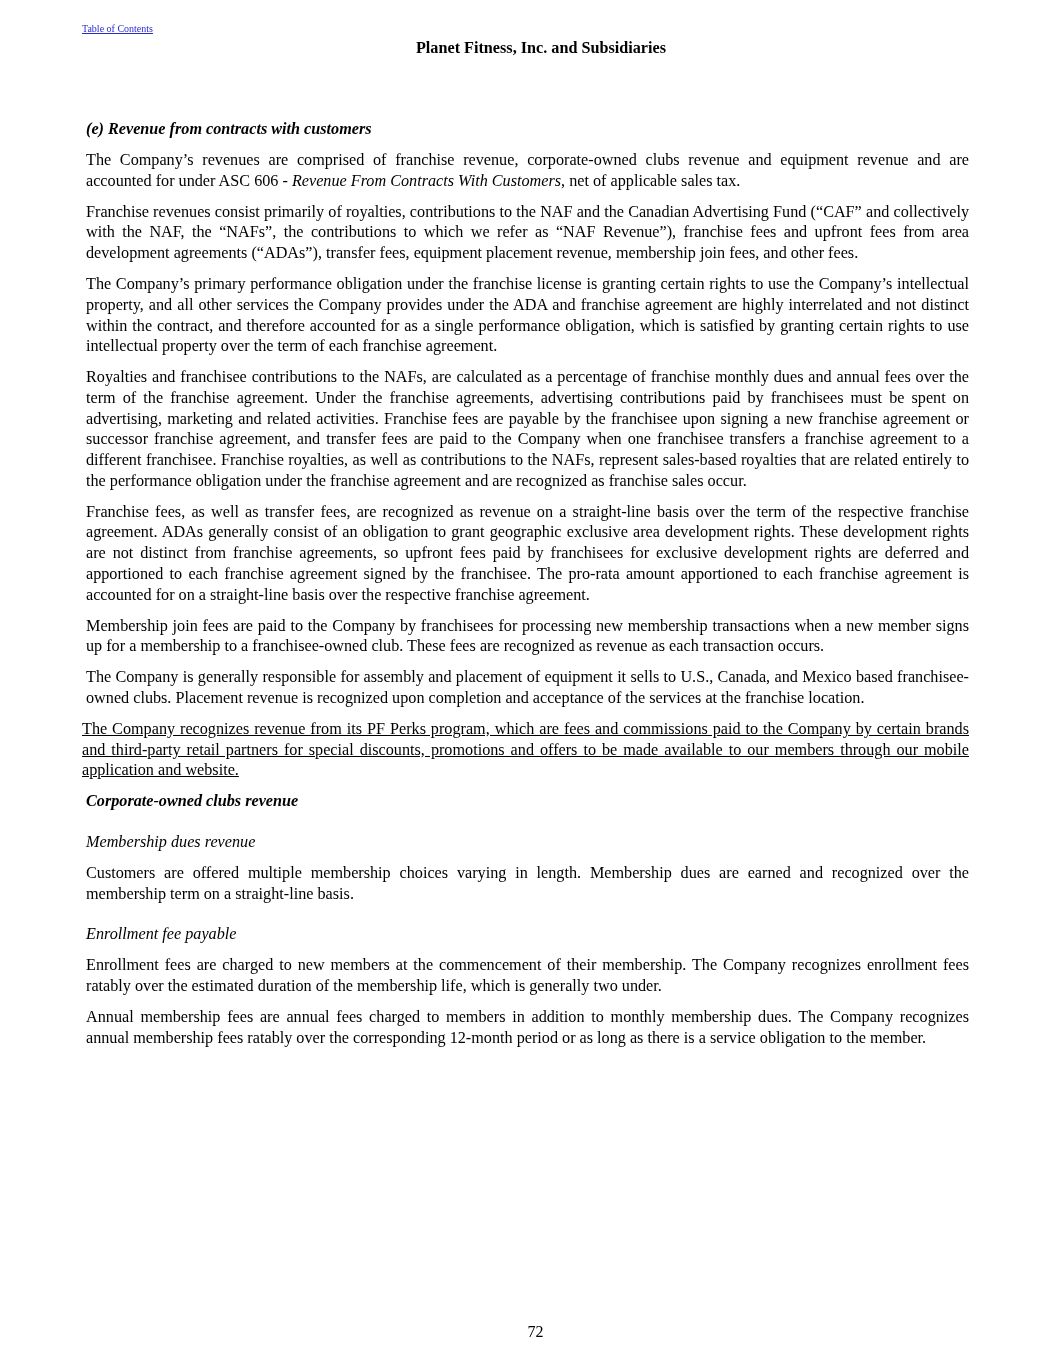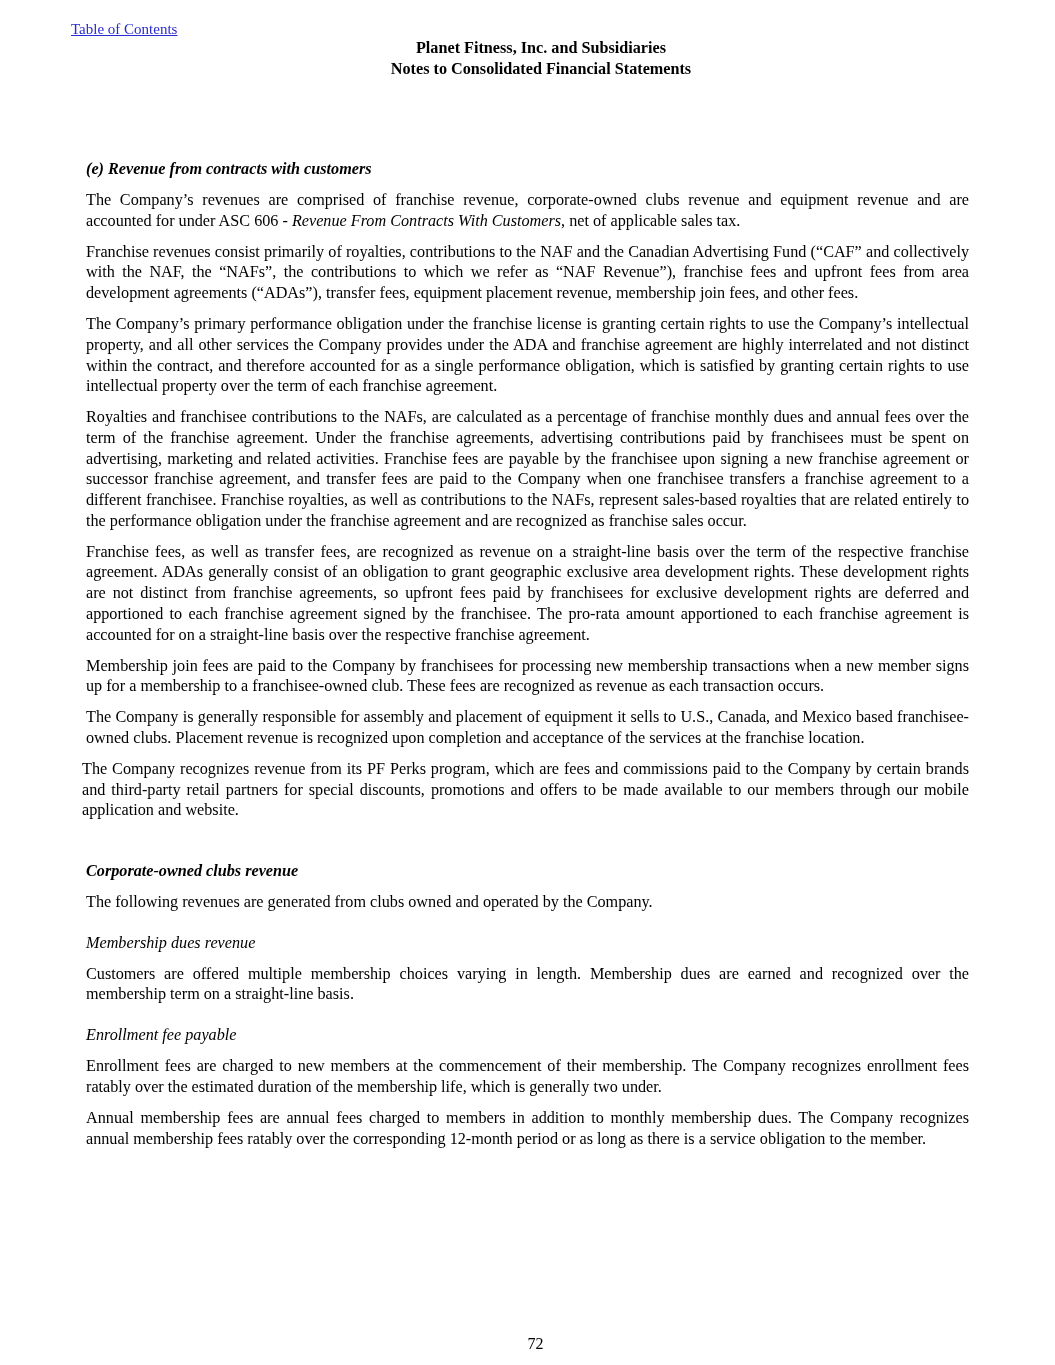--- a/index.html
+++ b/index.html
@@ -4,63 +4,61 @@
   <style>
     html, body { margin: 0; padding: 0; background: #ffffff; }
     body {
       width: 1055px; height: 1365px; position: relative; overflow: hidden;
       font-family: "Liberation Serif", "DejaVu Serif", serif;
       color: #000000;
       font-size: 16.2px;
       line-height: 20.7px;
     }
     .toc-link {
-      position: absolute; left: 71px; top: 19px;
-      color: #2a2ad0; text-decoration: underline; font-size: 15px; cursor: pointer;
+      position: absolute; left: 82px; top: 19px;
+      color: #2a2ad0; text-decoration: underline; font-size: 10px; cursor: pointer;
     }
     .header {
       position: absolute; left: 0; right: 0; top: 38px;
       text-align: center; font-weight: bold; font-size: 16.2px; line-height: 21px;
     }
     .header div { padding-left: 27px; }
     .content {
       position: absolute; left: 86px; width: 883px; top: 119px;
     }
     .content p { margin: 0 0 10.3px 0; text-align: justify; }
-    .content .h-bi { font-weight: bold; font-style: italic; margin-top: 40px; }
+    .content .h-bi { font-weight: bold; font-style: italic; }
     .content .h-i { font-style: italic; margin-top: 20px; }
-    .content p.outdent { margin-left: -4px; margin-right: 0; }
+    .content p.outdent { margin-left: -4px; margin-right: 0; text-decoration: underline; }
     .page-number {
-      position: absolute; left: 16px; right: 0; top: 1322px; text-align: center; font-size: 16px; margin-top: 12px;
+      position: absolute; left: 16px; right: 0; top: 1322px; text-align: center; font-size: 16px;
     }
   </style>
 </head>
 <body>
 
 <a class="toc-link">Table of Contents</a>
 
 <div class="header">
   <div>Planet Fitness, Inc. and Subsidiaries</div>
-  <div>Notes to Consolidated Financial Statements</div>
 </div>
 
 <div class="content">
   <p class="h-bi">(e) Revenue from contracts with customers</p>
   <p><span>The Company’s revenues are comprised of franchise revenue, corporate-owned clubs revenue and equipment revenue and are accounted for under ASC 606 - </span><span class="h-i">Revenue From Contracts With Customers</span><span>, net of applicable sales tax.</span></p>
 
   <p>Franchise revenues consist primarily of royalties, contributions to the NAF and the Canadian Advertising Fund (“CAF” and collectively with the NAF, the “NAFs”, the contributions to which we refer as “NAF Revenue”), franchise fees and upfront fees from area development agreements (“ADAs”), transfer fees, equipment placement revenue, membership join fees, and other fees.</p>
   <p>The Company’s primary performance obligation under the franchise license is granting certain rights to use the Company’s intellectual property, and all other services the Company provides under the ADA and franchise agreement are highly interrelated and not distinct within the contract, and therefore accounted for as a single performance obligation, which is satisfied by granting certain rights to use intellectual property over the term of each franchise agreement.</p>
   <p>Royalties and franchisee contributions to the NAFs, are calculated as a percentage of franchise monthly dues and annual fees over the term of the franchise agreement. Under the franchise agreements, advertising contributions paid by franchisees must be spent on advertising, marketing and related activities. Franchise fees are payable by the franchisee upon signing a new franchise agreement or successor franchise agreement, and transfer fees are paid to the Company when one franchisee transfers a franchise agreement to a different franchisee. Franchise royalties, as well as contributions to the NAFs, represent sales-based royalties that are related entirely to the performance obligation under the franchise agreement and are recognized as franchise sales occur.</p>
   <p>Franchise fees, as well as transfer fees, are recognized as revenue on a straight-line basis over the term of the respective franchise agreement. ADAs generally consist of an obligation to grant geographic exclusive area development rights. These development rights are not distinct from franchise agreements, so upfront fees paid by franchisees for exclusive development rights are deferred and apportioned to each franchise agreement signed by the franchisee. The pro-rata amount apportioned to each franchise agreement is accounted for on a straight-line basis over the respective franchise agreement.</p>
   <p>Membership join fees are paid to the Company by franchisees for processing new membership transactions when a new member signs up for a membership to a franchisee-owned club. These fees are recognized as revenue as each transaction occurs.</p>
   <p>The Company is generally responsible for assembly and placement of equipment it sells to U.S., Canada, and Mexico based franchisee-owned clubs. Placement revenue is recognized upon completion and acceptance of the services at the franchise location.</p>
   <p class="outdent">The Company recognizes revenue from its PF Perks program, which are fees and commissions paid to the Company by certain brands and third-party retail partners for special discounts, promotions and offers to be made available to our members through our mobile application and website.</p>
 
   <p class="h-bi">Corporate-owned clubs revenue</p>
-  <p>The following revenues are generated from clubs owned and operated by the Company.</p>
 
   <p class="h-i">Membership dues revenue</p>
   <p>Customers are offered multiple membership choices varying in length. Membership dues are earned and recognized over the membership term on a straight-line basis.</p>
   <p class="h-i">Enrollment fee payable</p>
   <p>Enrollment fees are charged to new members at the commencement of their membership. The Company recognizes enrollment fees ratably over the estimated duration of the membership life, which is generally two under.</p>
   <p>Annual membership fees are annual fees charged to members in addition to monthly membership dues. The Company recognizes annual membership fees ratably over the corresponding 12-month period or as long as there is a service obligation to the member.</p>
 </div>
 
 <div class="page-number">72</div>
 

